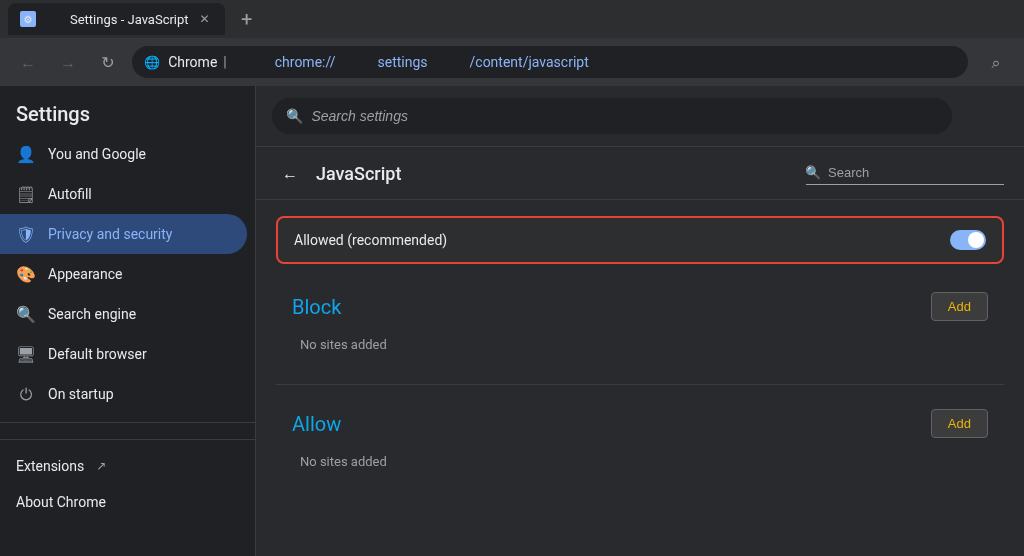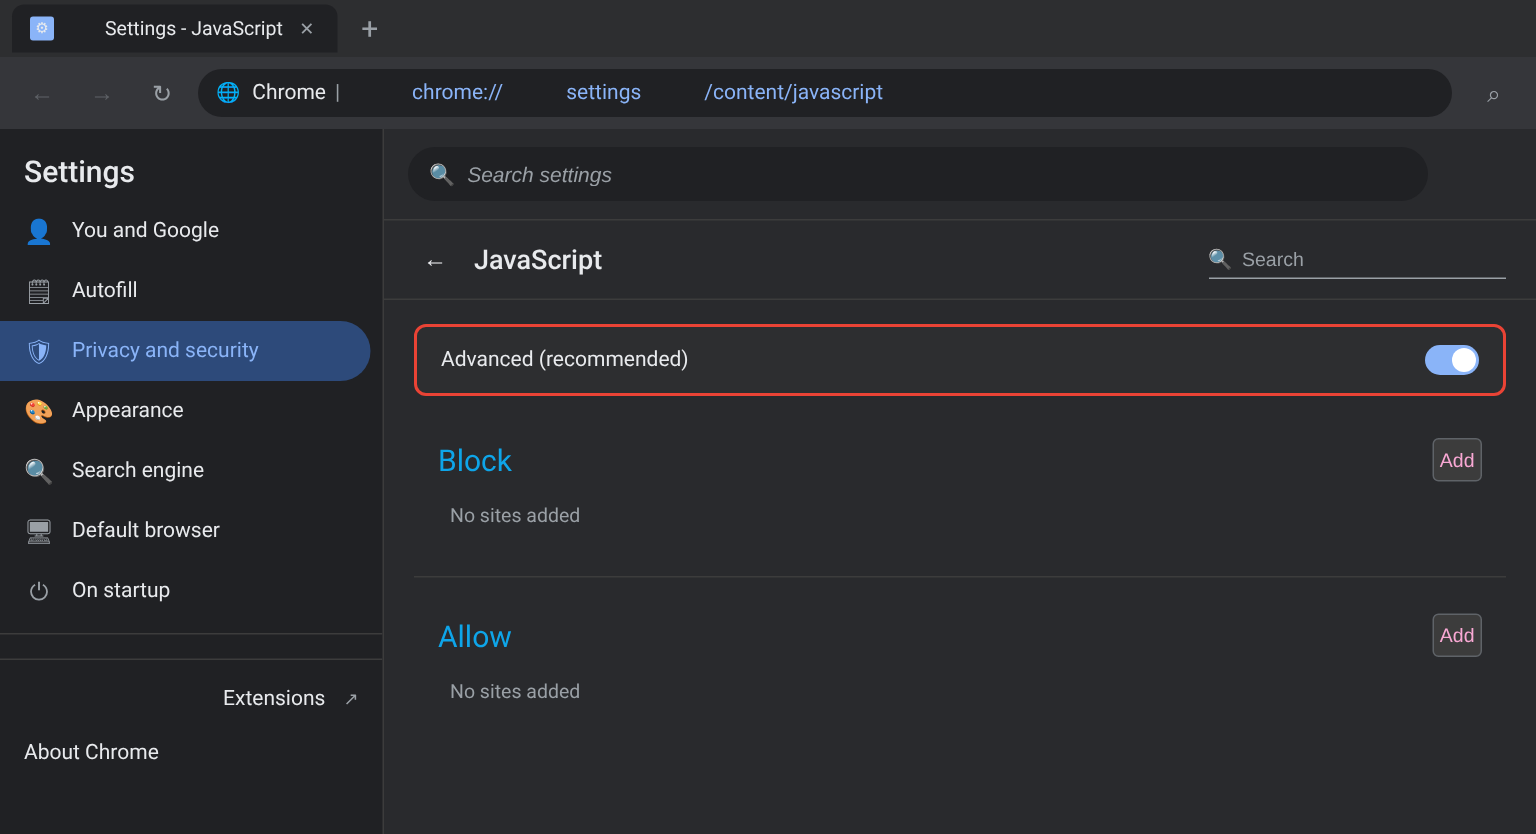--- a/index.html
+++ b/index.html
@@ -179,21 +179,20 @@
     .section-label { flex: 1; }
     .chevron { font-size: 12px; color: #9aa0a6; }
     .sidebar-external {
       display: flex;
       align-items: center;
       padding: 10px 16px;
       gap: 12px;
       cursor: pointer;
       color: #e8eaed;
       font-size: 14px;
-      justify-content: flex-end;
     }
     .external-icon { font-size: 12px; color: #9aa0a6; }
 
     
     .content {
       flex: 1;
       background: #292a2d;
       display: flex;
       flex-direction: column;
       overflow-y: auto;
@@ -312,23 +311,23 @@
       justify-content: space-between;
       margin-bottom: 8px;
     }
     .section-name {
       font-size: 20px;
       color: #0ea5e9;
     }
     .add-btn {
       background: #3c3c3c;
       border: 1px solid #5f6368;
-      color: #f9a8d4;
+      color: #eab308;
       border-radius: 4px;
-      padding: 6px 4px;
+      padding: 6px 16px;
       font-size: 13px;
       cursor: pointer;
     }
     .no-sites {
       font-size: 13px;
       color: #9aa0a6;
       padding: 8px 0 8px 8px;
     }
     .section-divider {
       height: 1px;
@@ -426,21 +425,21 @@
     <div class="js-header">
       <div class="back-btn">←</div>
       <span class="js-title">JavaScript</span>
       <div class="search-inline">
         <span style="color:#9aa0a6; font-size:13px;">🔍</span>
         <input type="text" placeholder="Search" style="">
       </div>
     </div>
 
     <div class="allowed-row">
-      <span class="allowed-label">Advanced (recommended)</span>
+      <span class="allowed-label">Allowed (recommended)</span>
       <div class="toggle">
         <div class="toggle-knob"></div>
       </div>
     </div>
 
     <div class="section-block">
       <div class="section-header">
         <span class="section-name">Block</span>
         <button class="add-btn">Add</button>
       </div>

